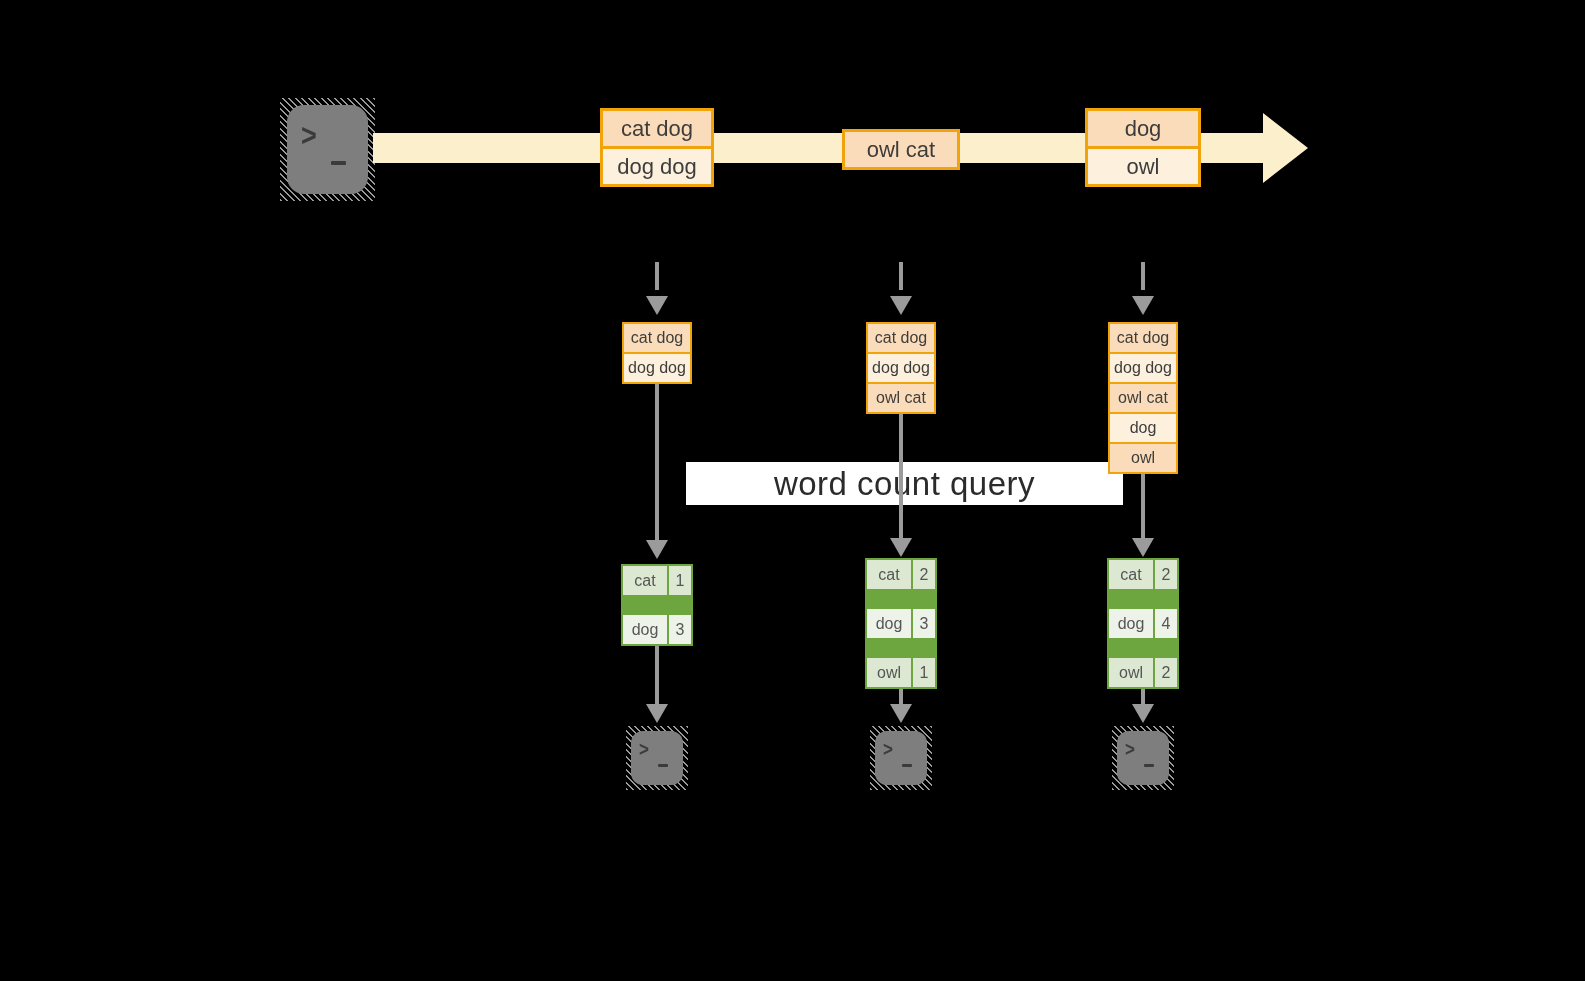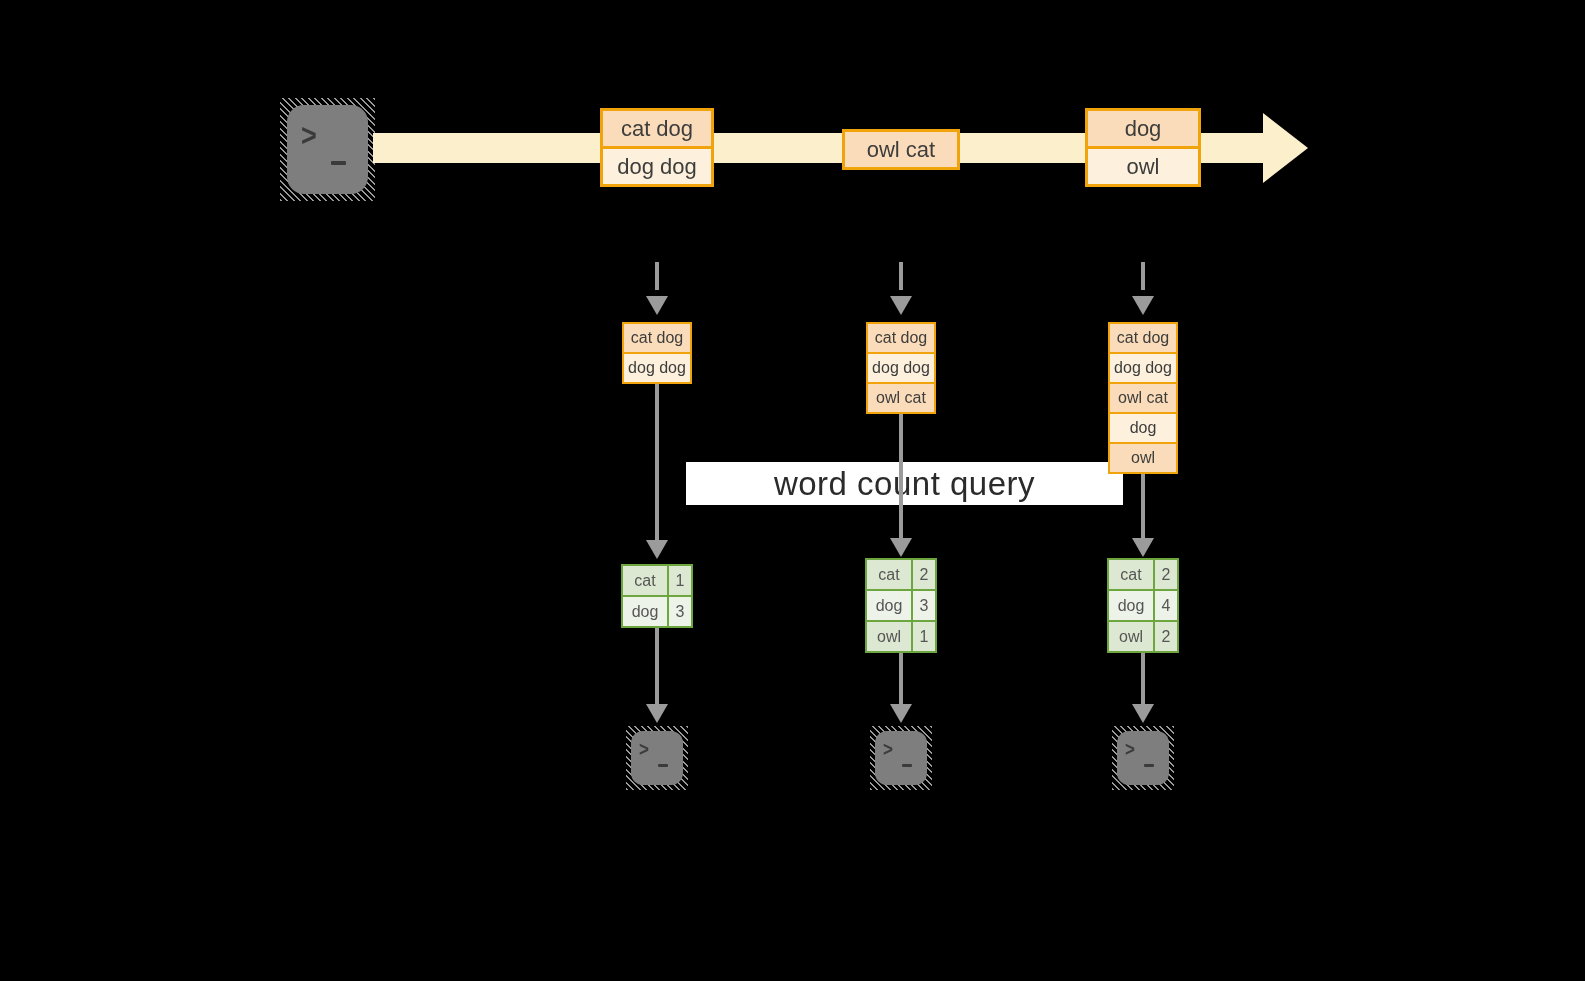--- a/index.html
+++ b/index.html
@@ -23,21 +23,21 @@
   
   .obox{position:absolute;background:#f1a30b;display:flex;flex-direction:column;z-index:3;}
   .obox.stream-size{border:3px solid #f1a30b;gap:3px;}
   .obox.state-size{border:2px solid #f1a30b;gap:2px;}
   .ocell{display:flex;align-items:center;justify-content:center;color:#3d3d3c;}
   .obox .ocell:nth-child(odd){background:#fbdcba;}
   .obox .ocell:nth-child(even){background:#fdf1de;}
   .stream-size .ocell{height:35px;font-size:22px;}
   .state-size .ocell{height:28px;font-size:16px;}
   
-  .gtable{position:absolute;background:#6da53f;border:2px solid #6da53f;display:flex;flex-direction:column;gap:2px;z-index:3;}
+  .gtable{position:absolute;background:#6da53f;border:2px solid #6da53f;display:flex;flex-direction:column;gap:20px;z-index:3;}
   .grow{display:flex;gap:2px;}
   .gcell{display:flex;align-items:center;justify-content:center;color:#565656;font-size:16px;}
   .grow:nth-child(odd) .gcell{background:#dce8d1;}
   .grow:nth-child(even) .gcell{background:#eef3e9;}
   .gword{width:44px;height:29px;}
   .gnum{width:22px;height:29px;}
   
   .vline{position:absolute;width:4px;background:#9b9b9b;z-index:2;}
   .dash{position:absolute;width:4px;background:#9b9b9b;z-index:2;}
   .ahead{position:absolute;width:0;height:0;z-index:2;

